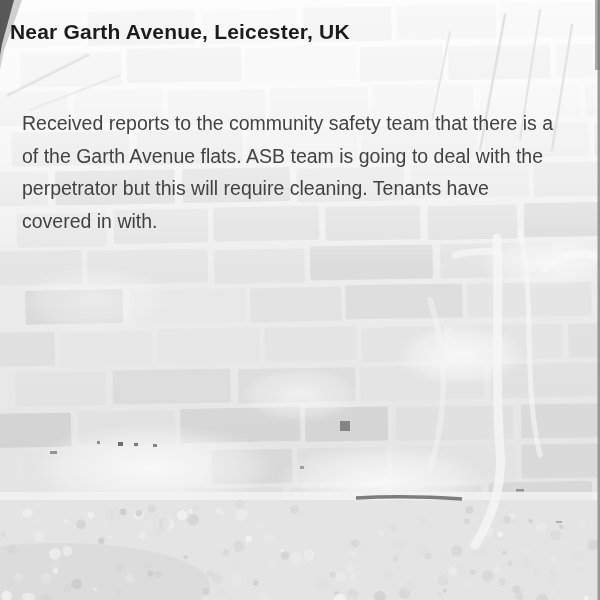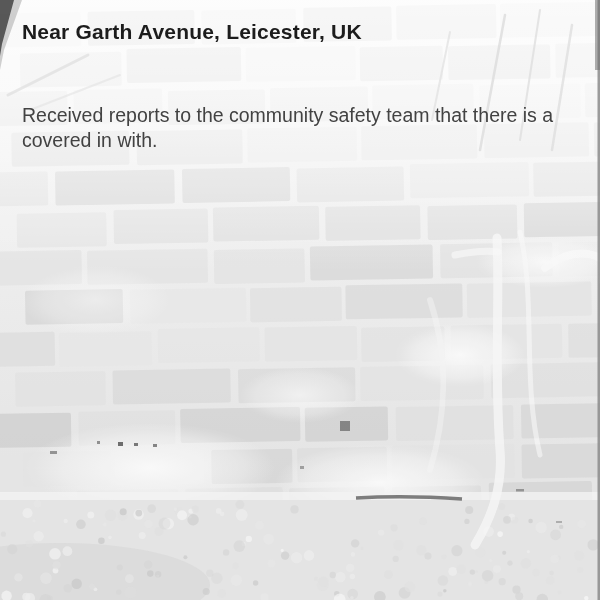--- a/index.html
+++ b/index.html
@@ -2,29 +2,29 @@
 <html><head>
 <meta charset="utf-8">
 <style>
   html,body{margin:0;padding:0;background:#fff;}
   .stage{
     position:relative;width:600px;height:600px;overflow:hidden;
     background:#ececec;font-family:"Liberation Sans",sans-serif;
   }
   .stage svg{position:absolute;left:0;top:0;width:600px;height:600px;}
   .photo-title{
-    position:absolute;left:22px;top:20px;
+    position:absolute;left:10px;top:20px;
     font-size:21px;font-weight:bold;color:#1c1c1c;
     white-space:nowrap;letter-spacing:0.2px;
   }
   .photo-desc{
     position:absolute;left:22px;top:103px;
     font-size:19.5px;line-height:24.5px;color:#424242;
   }
-  .photo-desc .line{white-space:nowrap;}
+  .photo-desc .line{white-space:nowrap;margin-top:8px;}
 </style>
 </head>
 <body>
 
 <div class="stage">
 
   <svg viewBox="0 0 600 600" aria-hidden="true">
     <defs>
       <linearGradient id="bgGrad" x1="0" y1="0" x2="0" y2="1">
         <stop offset="0" stop-color="#f3f3f3"></stop>
@@ -330,15 +330,17 @@
       <rect x="516" y="489" width="8" height="2.5" fill="#777777" opacity="0.7"></rect>
       <rect x="556" y="521" width="6" height="2" fill="#8a8a8a" opacity="0.6"></rect>
       <rect x="300" y="466" width="4" height="3" fill="#6f6f6f" opacity="0.6"></rect>
     </g>
   </svg>
 
   <div class="photo-title">Near Garth Avenue, Leicester, UK</div>
 
   <div class="photo-desc">
     <div class="line">Received reports to the community safety team that there is a</div>
+    <div class="line">of the Garth Avenue flats. ASB team is going to deal with the</div>
+    <div class="line">perpetrator but this will require cleaning. Tenants have</div>
     <div class="line">covered in with.</div>
   </div>
 </div>
 
 </body></html>

